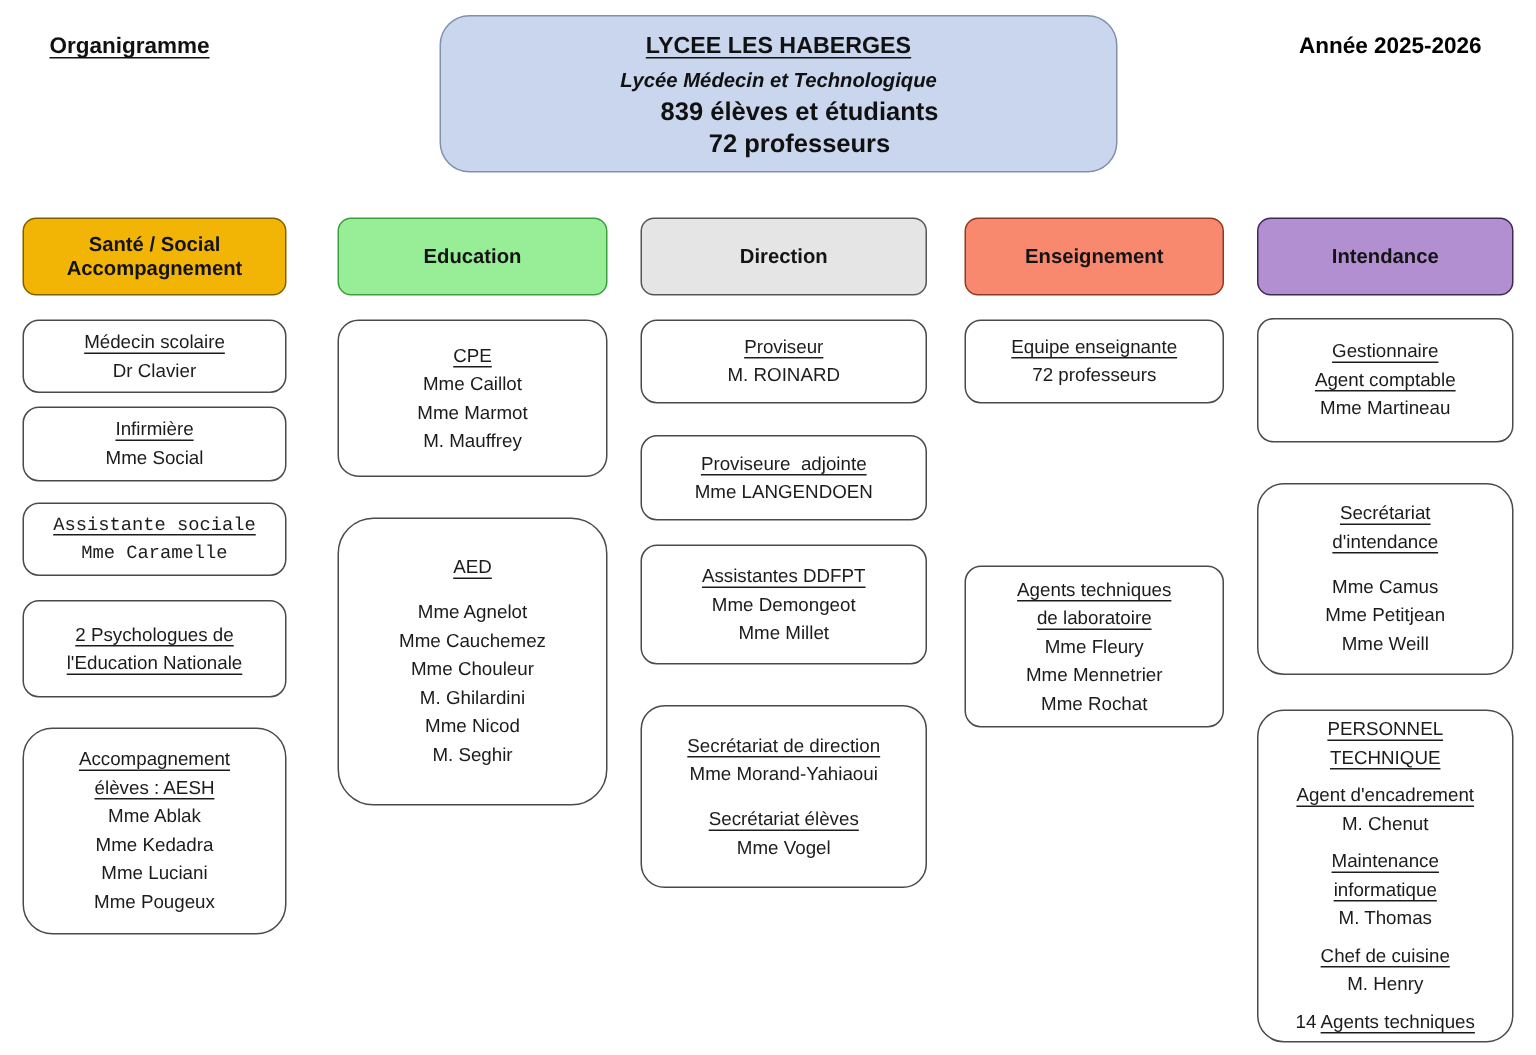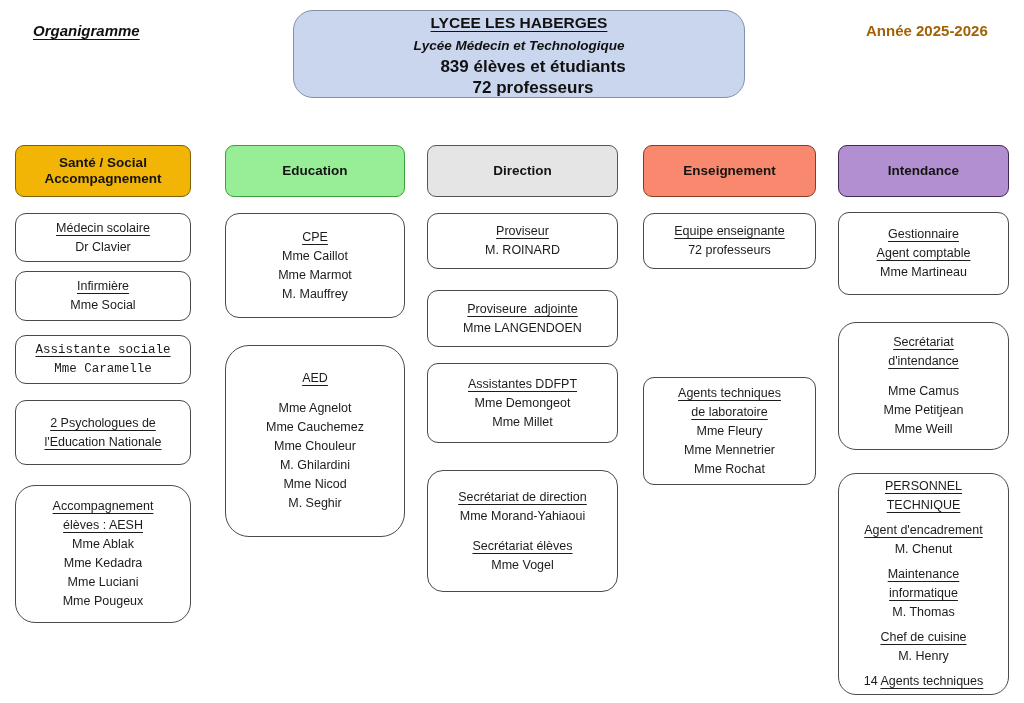--- a/index.html
+++ b/index.html
@@ -2,25 +2,25 @@
 <html><head>
 <meta charset="utf-8">
 <style>
   html,body{margin:0;padding:0;}
   body{
     width:1024px;height:703px;position:relative;background:#ffffff;
     font-family:"Liberation Sans","DejaVu Sans",sans-serif;overflow:hidden;
   }
   .doc-label{
     position:absolute;left:33px;top:22px;font-size:15px;font-weight:700;
-    text-decoration:underline;text-underline-offset:3px;color:#111;font-style:italic;
+    text-decoration:underline;text-underline-offset:3px;color:#111;
   }
-  .year{position:absolute;left:866px;top:22px;font-size:15px;font-weight:700;color:#a16207;}
+  .year{position:absolute;left:866px;top:22px;font-size:15px;font-weight:700;color:#000000;}
   .school{
-    position:absolute;left:293px;top:10px;width:452px;height:88px;
+    position:absolute;left:293px;top:10px;width:452px;height:105px;
     border:1.5px solid #8091ad;border-radius:20px;box-sizing:border-box;
     display:flex;flex-direction:column;align-items:center;justify-content:center;text-align:center;
   }
   .s-title{font-size:15.5px;font-weight:700;text-decoration:underline;text-underline-offset:3px;line-height:24px;color:#111;}
   .s-sub{font-size:13.5px;font-weight:700;font-style:italic;line-height:21px;color:#111;}
   .s-line{font-size:17px;font-weight:700;line-height:21px;color:#111;margin-left:28px;}
 
   .col{position:absolute;top:145px;display:flex;flex-direction:column;}
   #col-0{left:15px;width:176px;}
   #col-1{left:225px;width:180px;}

